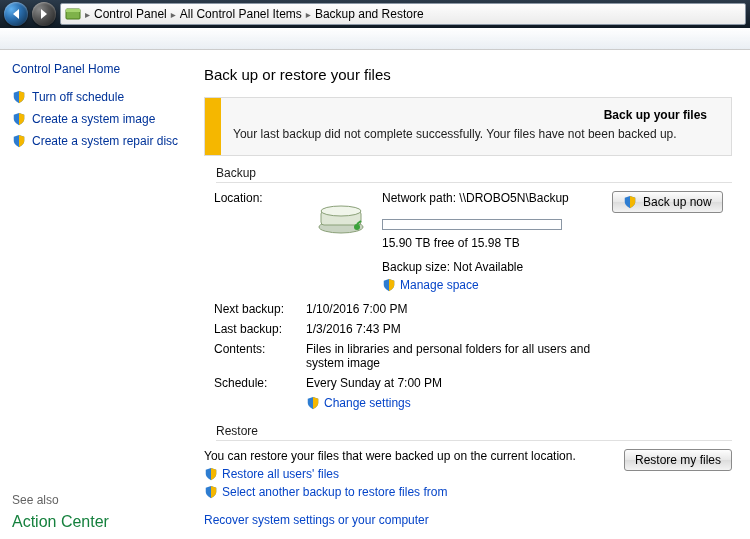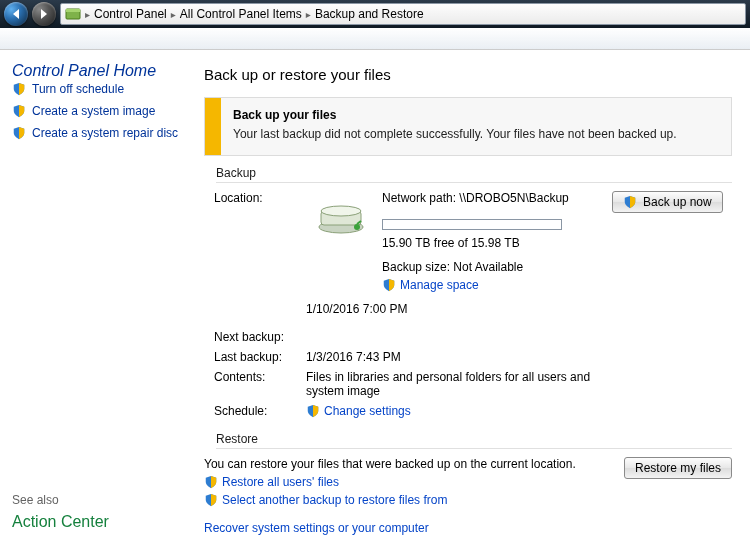--- a/index.html
+++ b/index.html
@@ -71,22 +71,22 @@
   }
   .sidebar {
     width: 196px;
     background: #fff;
     padding: 12px 8px 8px 12px;
     display: flex;
     flex-direction: column;
   }
   .sidebar-title {
     color: #003399;
-    font-size: 16px;
-    font-style: italic;
+    font-size: 12px;
+    margin-bottom: 12px;
   }
   .task-link {
     display: flex;
     align-items: center;
     gap: 6px;
     color: #003399;
     font-size: 12px;
     line-height: 18px;
     margin-bottom: 4px;
     cursor: pointer;
@@ -126,21 +126,21 @@
   }
   .warn-stripe {
     width: 16px;
     background: #f5b700;
     flex-shrink: 0;
   }
   .warn-body {
     padding: 10px 24px 12px 12px;
     flex: 1;
   }
-  .warn-title { font-weight: bold; font-size: 12px; margin-bottom: 4px; }
+  .warn-title { font-weight: bold; font-size: 12px; margin-bottom: 4px; text-align: right; }
   .warn-text { font-size: 12px; line-height: 1.4; color: #222; }
   
   .section-head {
     color: #1a1a1a;
     font-size: 12px;
     padding-bottom: 2px;
     border-bottom: 1px solid #e0e0e0;
     margin: 6px 0 8px 12px;
   }
   
@@ -312,30 +312,31 @@
           <svg viewBox="0 0 16 16" width="14" height="14">
               <path d="M8 1 L14 3 V8 C14 12 8 15 8 15 C8 15 2 12 2 8 V3 Z" fill="#2e7dd1"></path>
               <path d="M8 1 L14 3 V8 C14 12 8 15 8 15 Z" fill="#f5b700"></path>
             </svg>
         </span>
         <span class="link">Manage space</span>
       </div>
     </div>
 
     <div class="sub-grid">
-      <div class="lab" style="padding-left:10px;margin-top:28px;">Next backup:</div>
+      <div class="lab" style="padding-left:10px;">Next backup:</div>
       <div class="val">1/10/2016 7:00 PM</div>
 
       <div class="lab" style="padding-left:10px;">Last backup:</div>
       <div class="val">1/3/2016 7:43 PM</div>
 
       <div class="lab" style="padding-left:10px;">Contents:</div>
       <div class="val" style="max-width:320px">Files in libraries and personal folders for all users and system image</div>
 
       <div class="lab" style="padding-left:10px;">Schedule:</div>
+      <div class="val">Every Sunday at 7:00 PM</div>
 
       <div style="grid-column:2" class="link-row">
         <span class="shield">
           <svg viewBox="0 0 16 16" width="14" height="14">
               <path d="M8 1 L14 3 V8 C14 12 8 15 8 15 C8 15 2 12 2 8 V3 Z" fill="#2e7dd1"></path>
               <path d="M8 1 L14 3 V8 C14 12 8 15 8 15 Z" fill="#f5b700"></path>
             </svg>
         </span>
         <span class="link">Change settings</span>
       </div>

